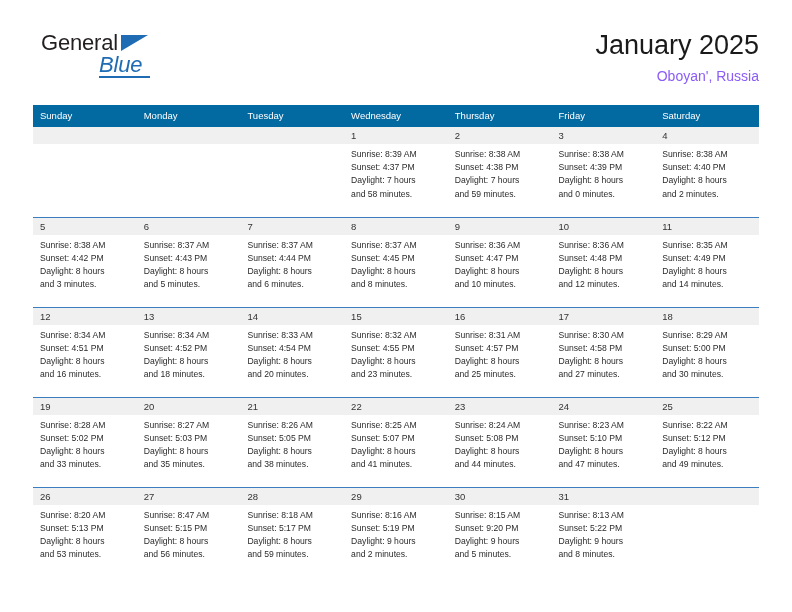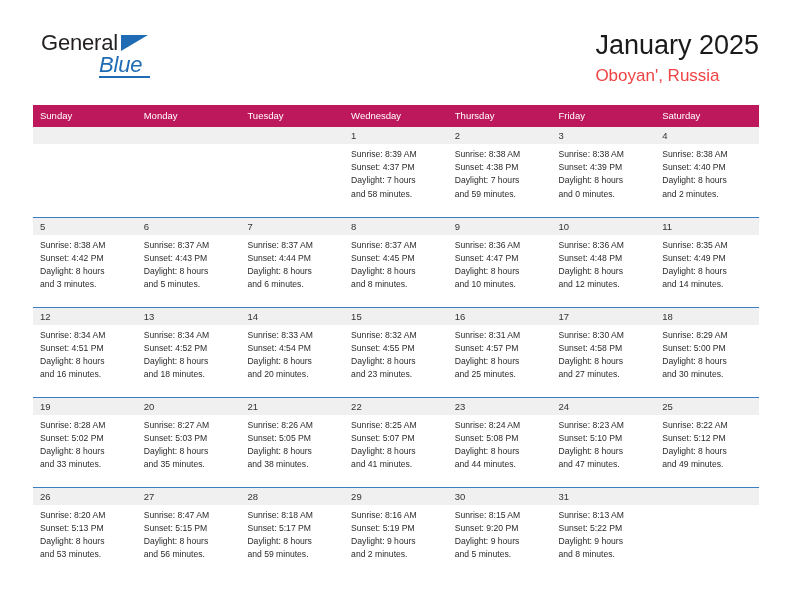--- a/index.html
+++ b/index.html
@@ -66,47 +66,48 @@
     top: 46px;
     width: 51px;
     height: 2px;
     background: #1f6cb4;
   }
 
   .title-block {
     position: absolute;
     right: 0;
     top: -2px;
+    text-align: right;
   }
   .cal-title {
     font-size: 27px;
     color: #1a1a1a;
     font-weight: normal;
     line-height: 34px;
     white-space: nowrap;
   }
   .cal-subtitle {
-    font-size: 17px;
-    color: #ef4444;
+    font-size: 14px;
+    color: #8b5cf6;
     line-height: 20px;
     margin-top: 4px;
     white-space: nowrap;
   }
 
   
   .calendar {
     position: absolute;
     left: 33px;
     top: 105px;
     width: 726px;
     border-collapse: collapse;
     table-layout: fixed;
   }
   .calendar th {
-    background: #be185d;
+    background: #0369a1;
     color: #ffffff;
     font-size: 9.5px;
     font-weight: normal;
     text-align: left;
     padding: 6px 0 6px 7px;
     height: 21px;
     line-height: 10px;
   }
   .calendar td {
     vertical-align: top;

